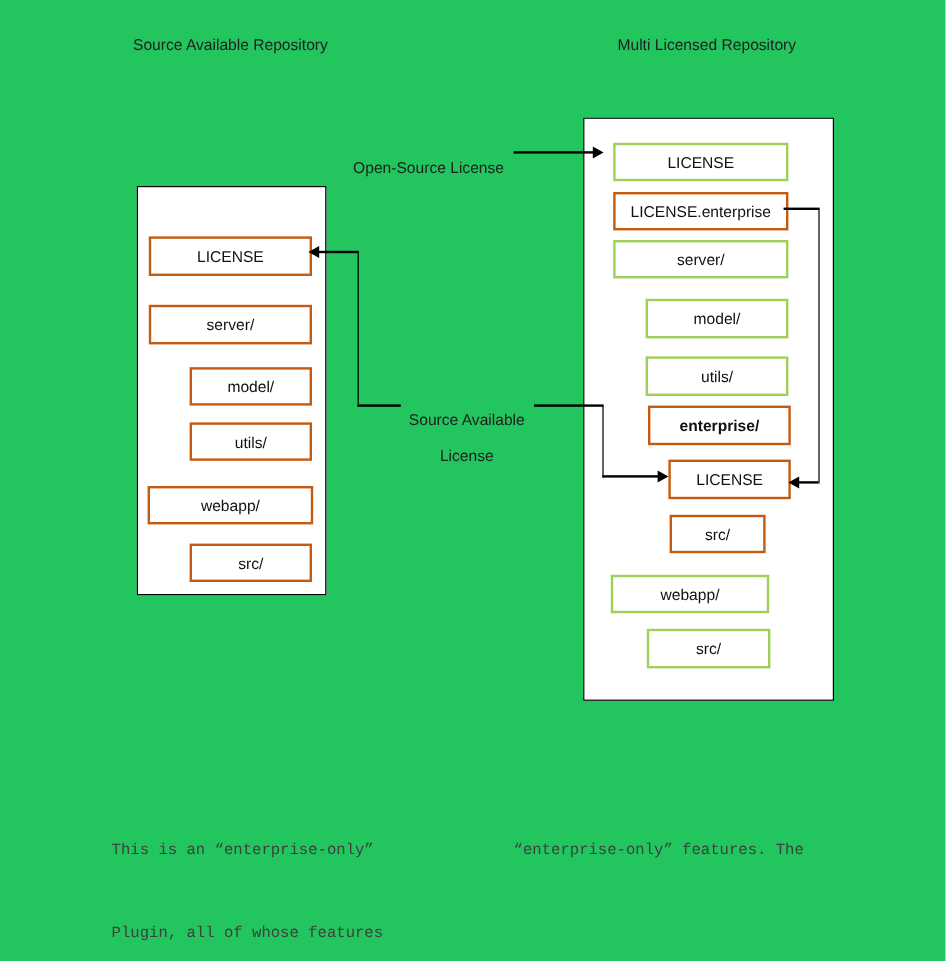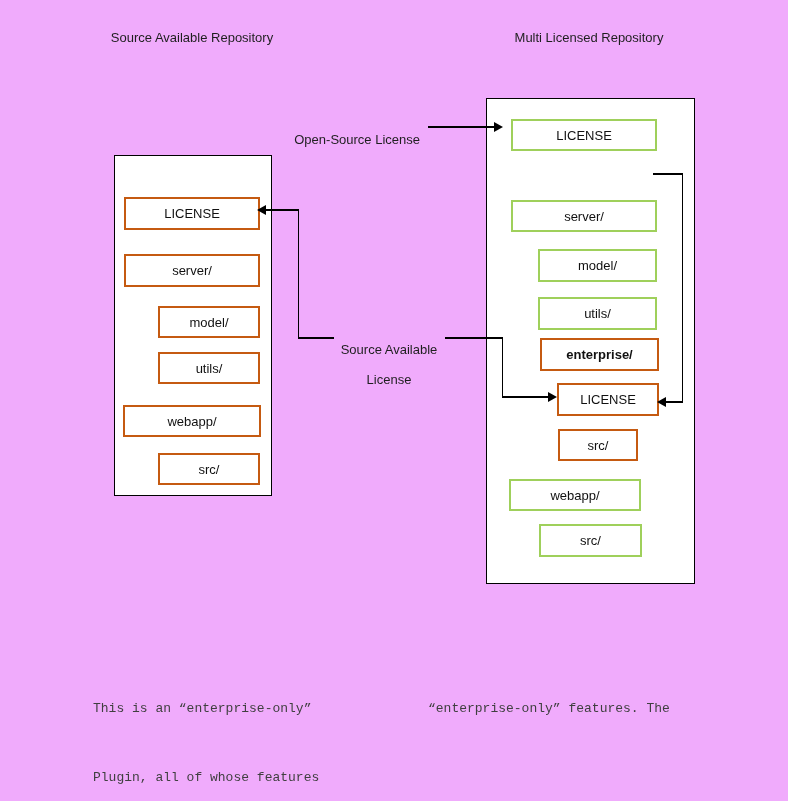--- a/index.html
+++ b/index.html
@@ -1,16 +1,16 @@
 <!DOCTYPE html>
 <html><head>
 <meta charset="utf-8">
 <style>
   html,body{margin:0;padding:0;background:#ffffff;}
-  #canvas{position:relative;width:788px;height:801px;background:#f0abfc;overflow:hidden;
+  #canvas{position:relative;width:788px;height:801px;background:#22c55e;overflow:hidden;
           font-family:"Liberation Sans",sans-serif;color:#1f1f1f;}
 
   .repo-title{position:absolute;width:220px;text-align:center;font-size:13px;color:#1f1f1f;}
   #left-title{left:82px;top:30px;}
   #right-title{left:479px;top:30px;}
 
   .container-box{position:absolute;border:1.5px solid #000;background:#fff;}
   #left-container{left:114px;top:155px;width:156px;height:339px;}
   #right-container{left:486px;top:98px;width:207px;height:484px;}
 
@@ -80,20 +80,21 @@
   <div class="container-box" id="right-container"></div>
 
   <div class="fbox lb0" style="border-color: rgb(197, 90, 17);">LICENSE</div>
   <div class="fbox lb1" style="border-color: rgb(197, 90, 17);">server/</div>
   <div class="fbox lb2" style="border-color: rgb(197, 90, 17);">model/</div>
   <div class="fbox lb3" style="border-color: rgb(197, 90, 17);">utils/</div>
   <div class="fbox lb4" style="border-color: rgb(197, 90, 17);">webapp/</div>
   <div class="fbox lb5" style="border-color: rgb(197, 90, 17);">src/</div>
 
   <div class="fbox rb0" style="border-color: rgb(159, 208, 91);">LICENSE</div>
+  <div class="fbox rb1" style="border-color: rgb(197, 90, 17);">LICENSE.enterprise</div>
   <div class="fbox rb2" style="border-color: rgb(159, 208, 91);">server/</div>
   <div class="fbox rb3" style="border-color: rgb(159, 208, 91);">model/</div>
   <div class="fbox rb4" style="border-color: rgb(159, 208, 91);">utils/</div>
   <div class="fbox rb5" style="border-color: rgb(197, 90, 17); font-weight: bold;">enterprise/</div>
   <div class="fbox rb6" style="border-color: rgb(197, 90, 17);">LICENSE</div>
   <div class="fbox rb7" style="border-color: rgb(197, 90, 17);">src/</div>
   <div class="fbox rb8" style="border-color: rgb(159, 208, 91);">webapp/</div>
   <div class="fbox rb9" style="border-color: rgb(159, 208, 91);">src/</div>
 
   <div class="edge-label" id="lbl-open-source">Open-Source License</div>

